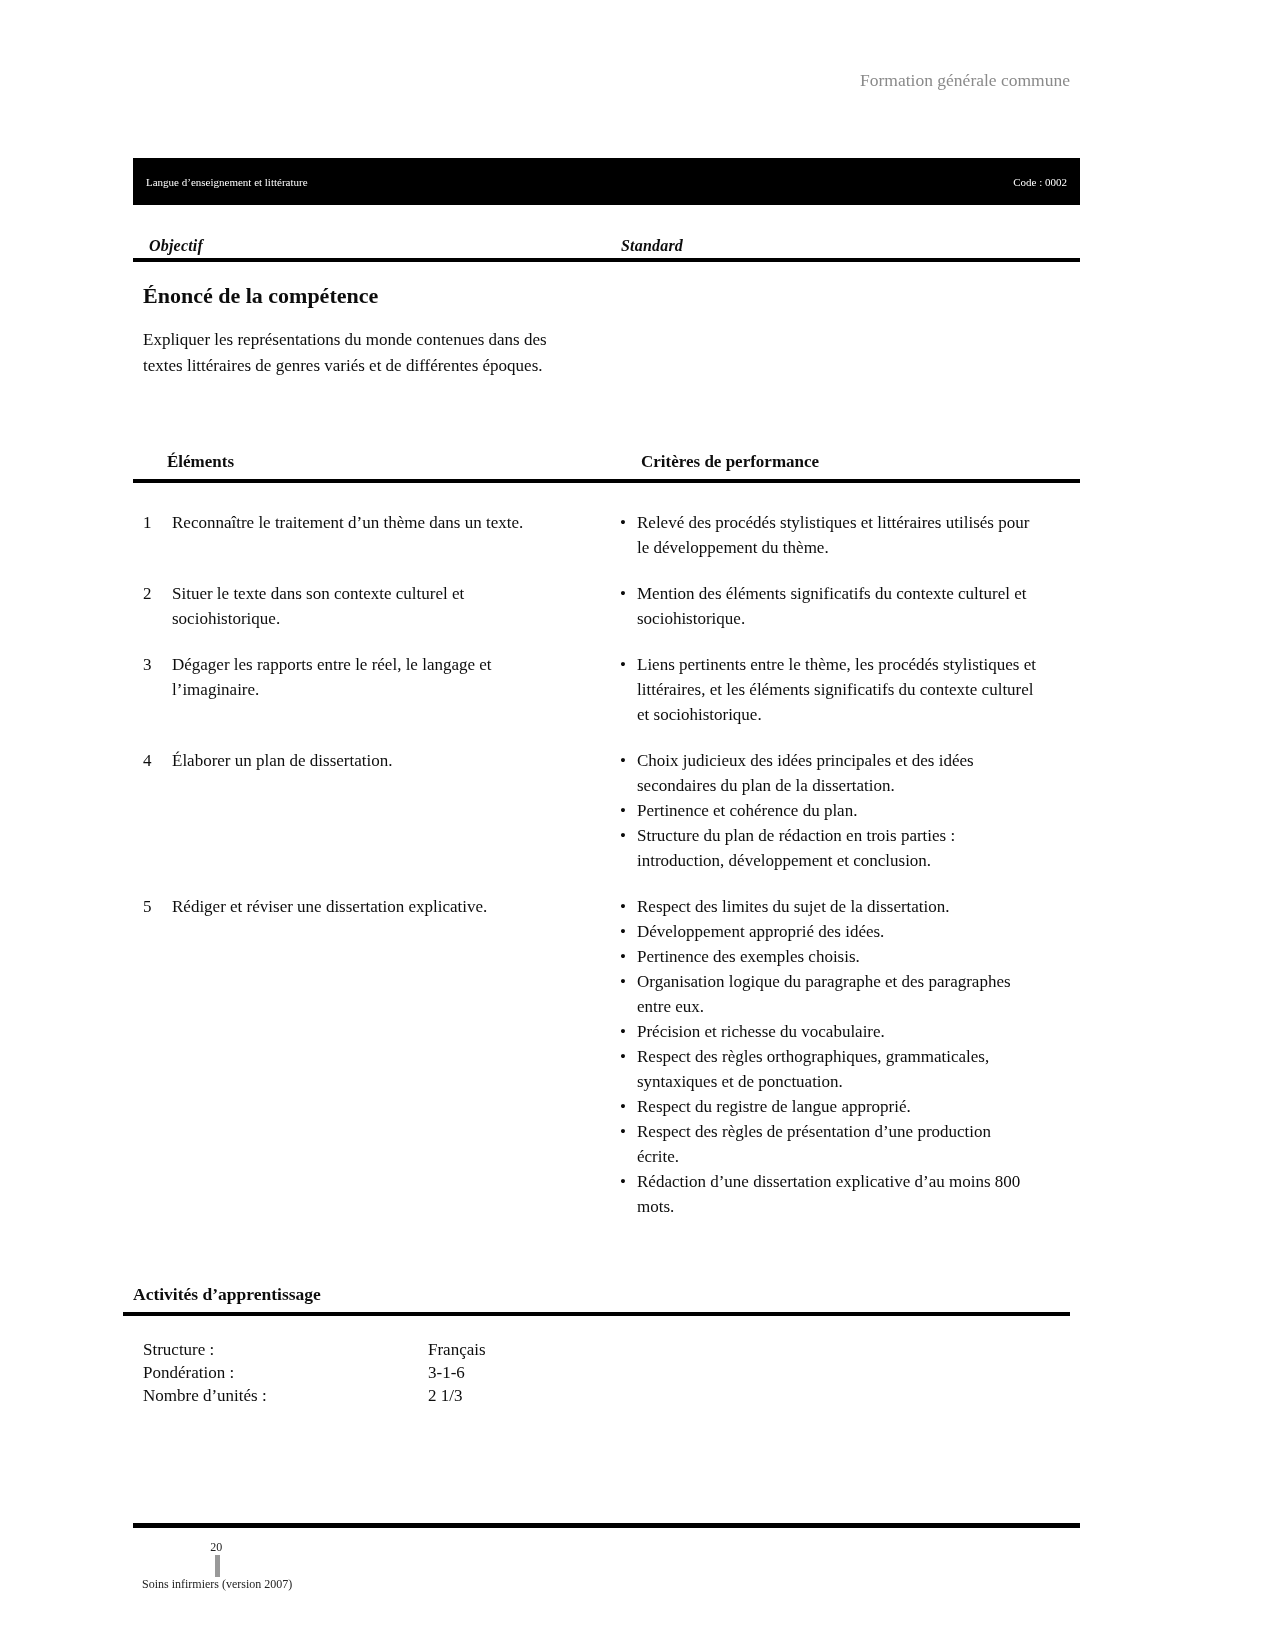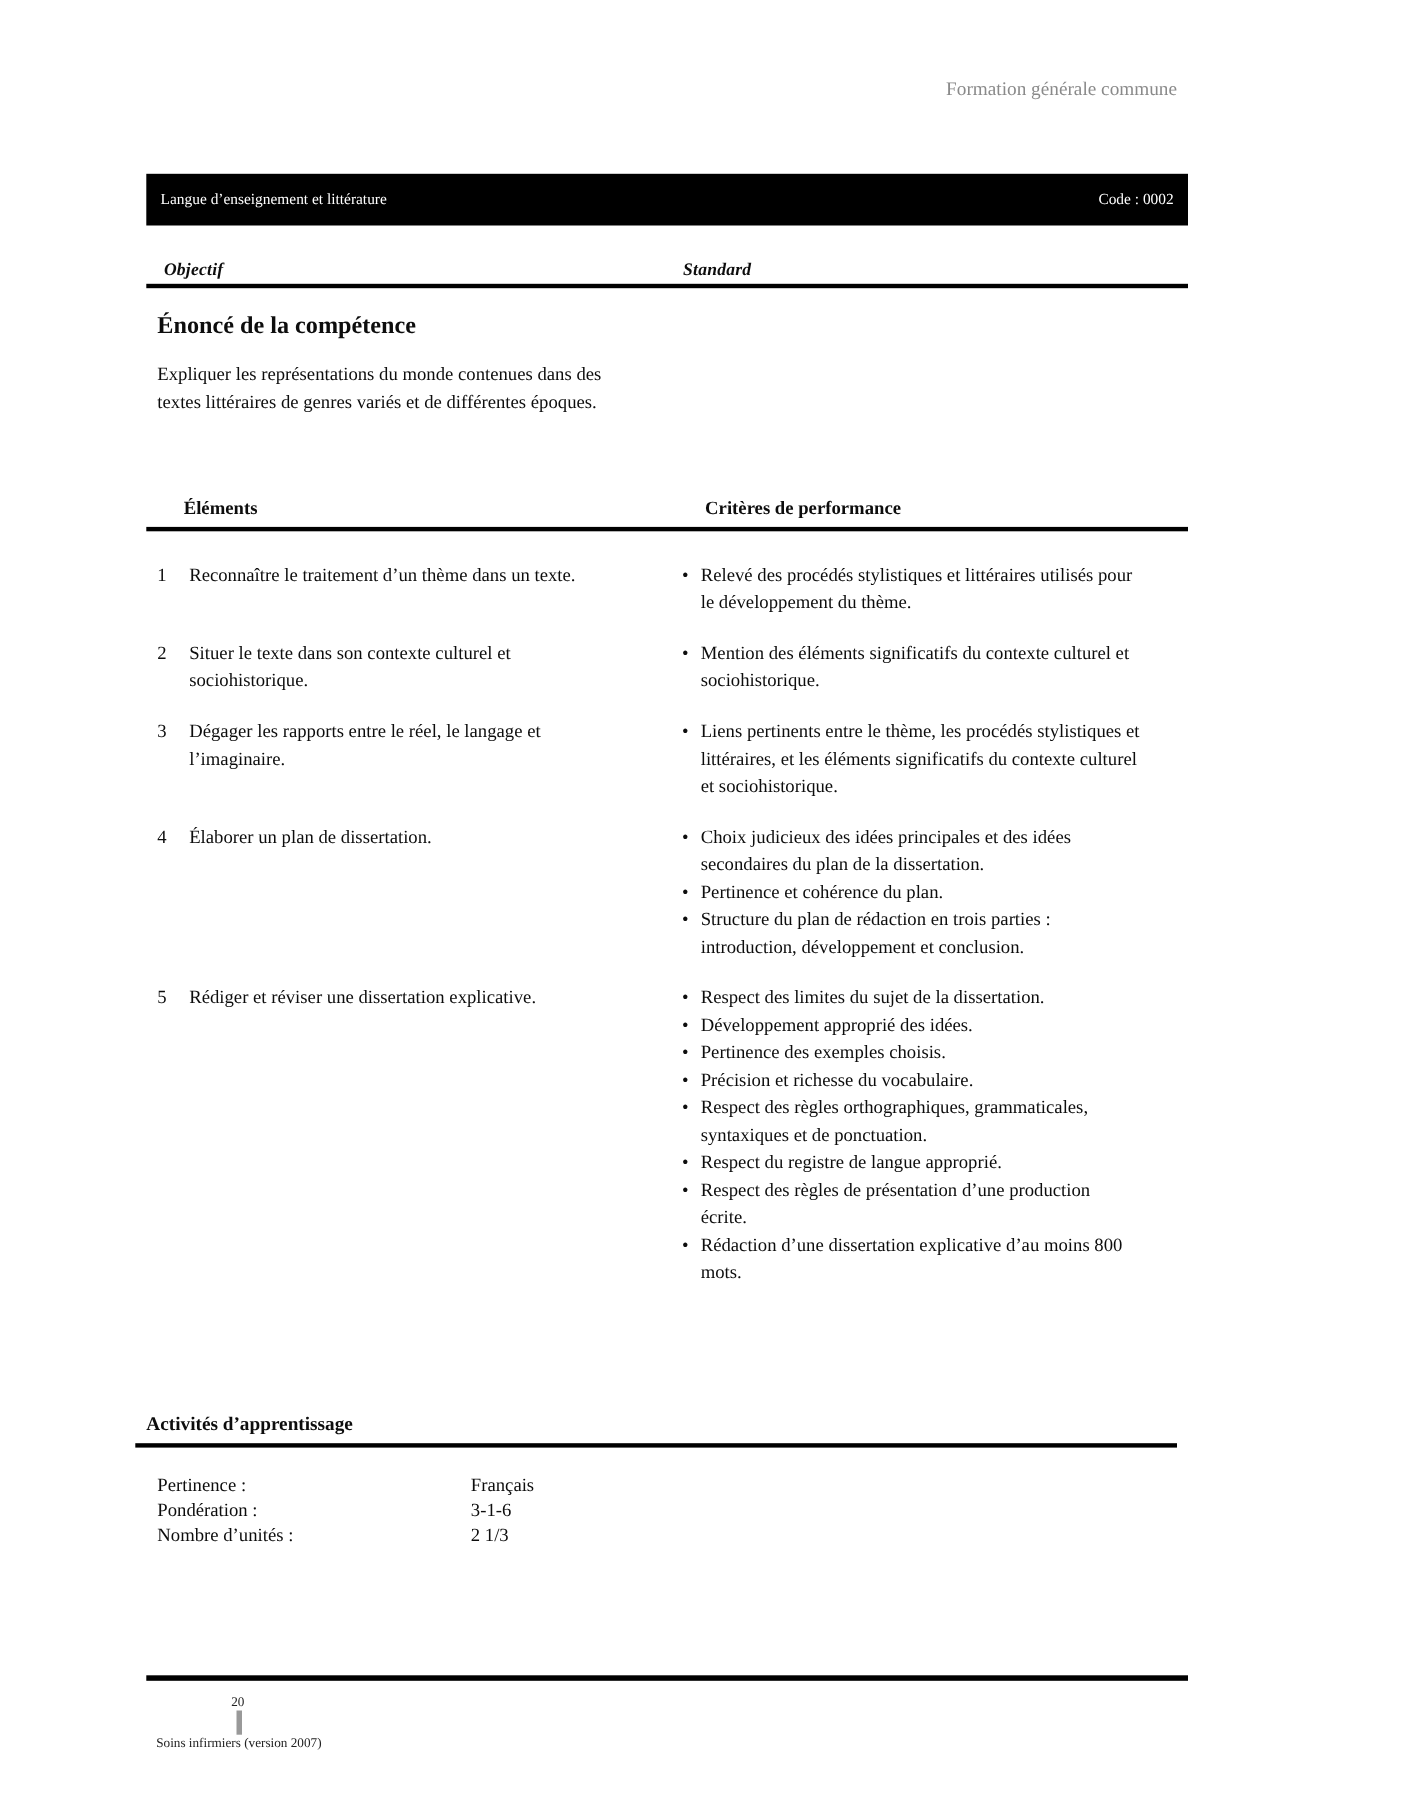--- a/index.html
+++ b/index.html
@@ -17,21 +17,21 @@
 
   .header-right {
     top: 70px; left: 133px; width: 947px;
     text-align: right; padding-right: 10px;
     color: #8a8a8a; font-size: 17.5px;
   }
   .title-bar {
     top: 158px; left: 133px; width: 947px; height: 47px;
     background: #000000; color: #ffffff;
     display: flex; align-items: center; justify-content: space-between;
-    padding: 4px 13px; font-size: 14px;
+    padding: 4px 13px; font-size: 11px;
   }
   .col-headers {
     top: 224px; left: 133px; width: 947px; height: 38px;
     border-bottom: 4px solid #000;
   }
   .col-h {
     position: absolute; bottom: 3px;
     font-weight: bold; font-style: italic; font-size: 16px;
     letter-spacing: 0.2px;
   }
@@ -153,35 +153,36 @@
 
     <div class="row">
       <div class="cell-left">
         <span class="num">5</span>
         <span class="el-text">Rédiger et réviser une dissertation explicative.</span>
       </div>
       <div class="cell-right">
         <div class="crit">Respect des limites du sujet de la dissertation.</div>
         <div class="crit">Développement approprié des idées.</div>
         <div class="crit">Pertinence des exemples choisis.</div>
+        <div class="crit">Organisation logique du paragraphe et des paragraphes entre eux.</div>
         <div class="crit">Précision et richesse du vocabulaire.</div>
         <div class="crit">Respect des règles orthographiques, grammaticales, syntaxiques et de ponctuation.</div>
         <div class="crit">Respect du registre de langue approprié.</div>
         <div class="crit">Respect des règles de présentation d’une production écrite.</div>
         <div class="crit">Rédaction d’une dissertation explicative d’au moins 800 mots.</div>
       </div>
     </div>
 
   </div>
 
   <div class="abs act-heading">Activités d’apprentissage</div>
 
   <div class="abs fields">
     <div class="field-row">
-      <span class="field-label">Pertinence :</span>
+      <span class="field-label">Structure :</span>
       <span class="field-value">Français</span>
     </div>
     <div class="field-row">
       <span class="field-label">Pondération :</span>
       <span class="field-value">3-1-6</span>
     </div>
     <div class="field-row">
       <span class="field-label">Nombre d’unités :</span>
       <span class="field-value">2 1/3</span>
     </div>

